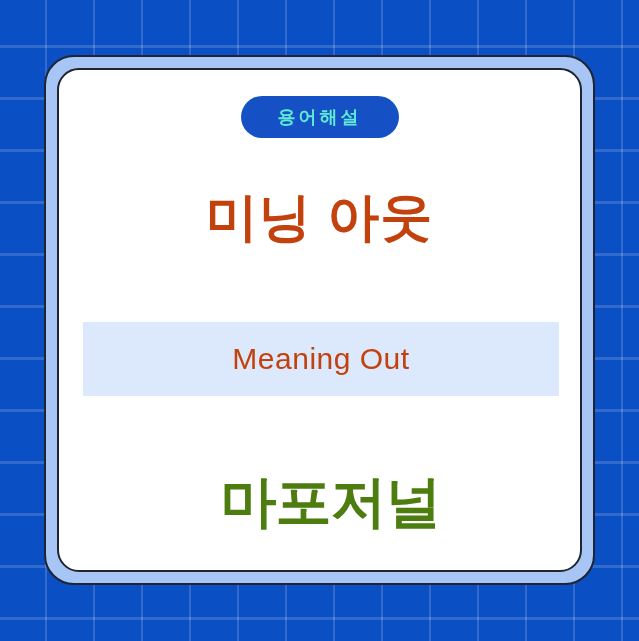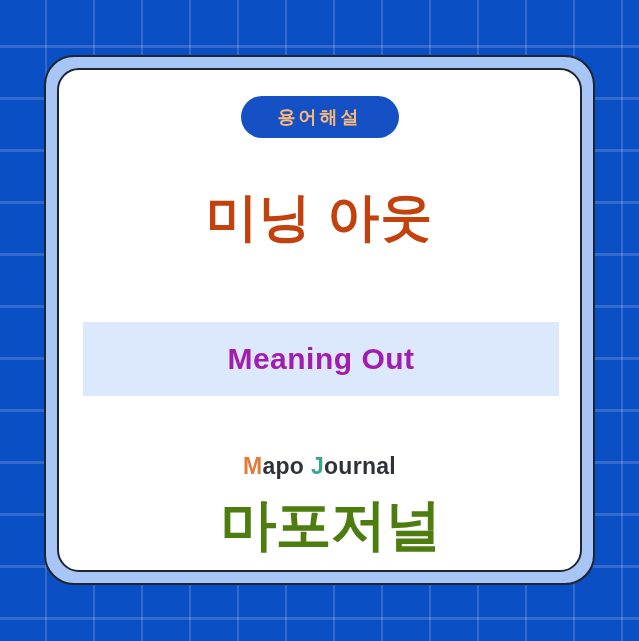--- a/index.html
+++ b/index.html
@@ -68,21 +68,21 @@
   #badge-pill {
     display: inline-flex;
     align-items: center;
     justify-content: center;
     min-width: 158px;
     height: 42px;
     padding: 0 26px;
     box-sizing: border-box;
     background: #1550c4;
     border-radius: 21px;
-    color: #fdba74;
+    color: #5eead4;
     font-size: 18px;
     font-weight: bold;
     letter-spacing: 3px;
     white-space: nowrap;
   }
 
   
   #headline {
     position: absolute;
     left: 0;
@@ -103,23 +103,23 @@
     left: 24px;
     width: 476px;
     top: 252px;
     height: 74px;
     background: #dce8fb;
     display: flex;
     align-items: center;
     justify-content: center;
   }
   #subtitle-text {
-    color: #a21caf;
+    color: #c2410c;
     font-size: 30px;
-    font-weight: bold;
+    font-weight: normal;
     letter-spacing: 0.5px;
     white-space: nowrap;
   }
 
   
   #logo-block {
     position: absolute;
     left: 0;
     right: 0;
     top: 385px;
@@ -160,20 +160,19 @@
         <span id="badge-pill">용어해설</span>
       </div>
 
       <div id="headline">미닝 아웃</div>
 
       <div id="subtitle-band">
         <span id="subtitle-text">Meaning Out</span>
       </div>
 
       <div id="logo-block">
-        <div id="logo-latin"><span class="accent-m">M</span><span>apo</span><span>&nbsp;</span><span class="accent-j">J</span><span>ournal</span></div>
         <div id="logo-hangul">마포저널</div>
       </div>
 
     </div>
   </div>
 
 </div>
 
 </body></html>

